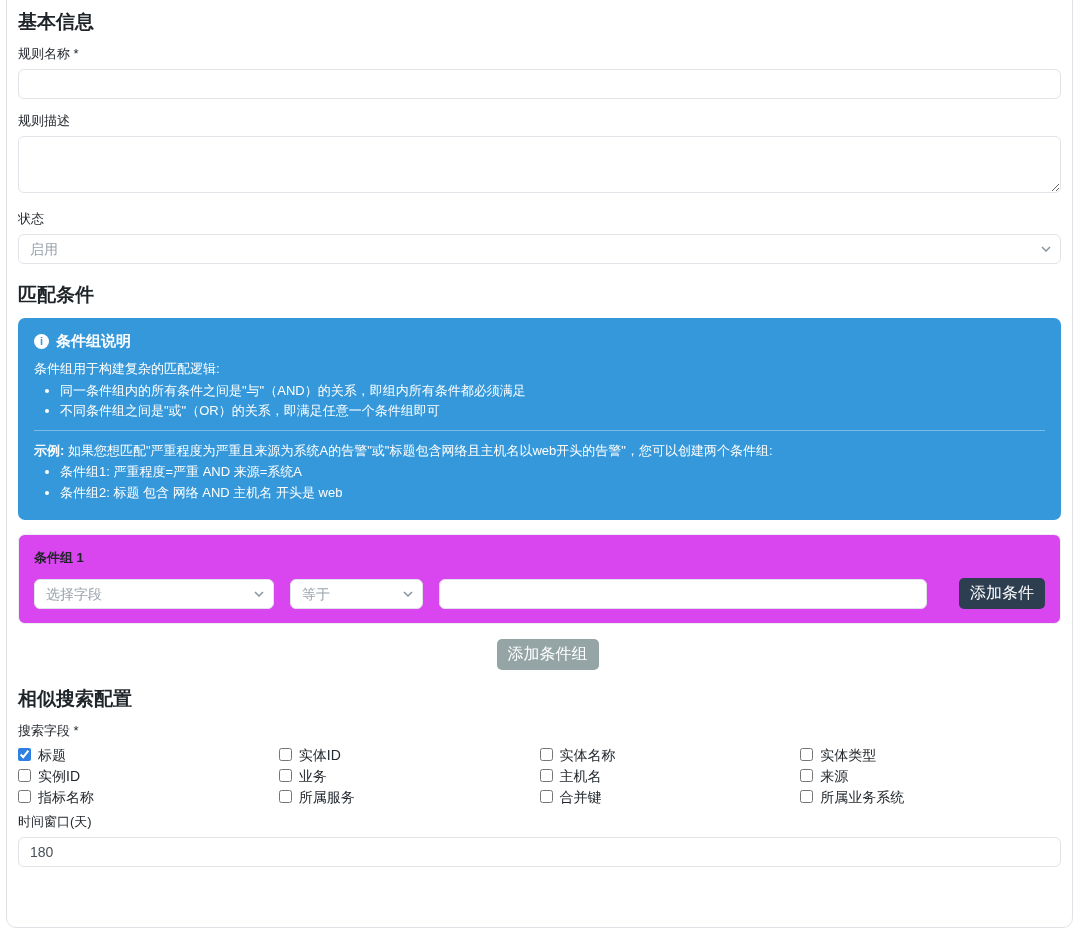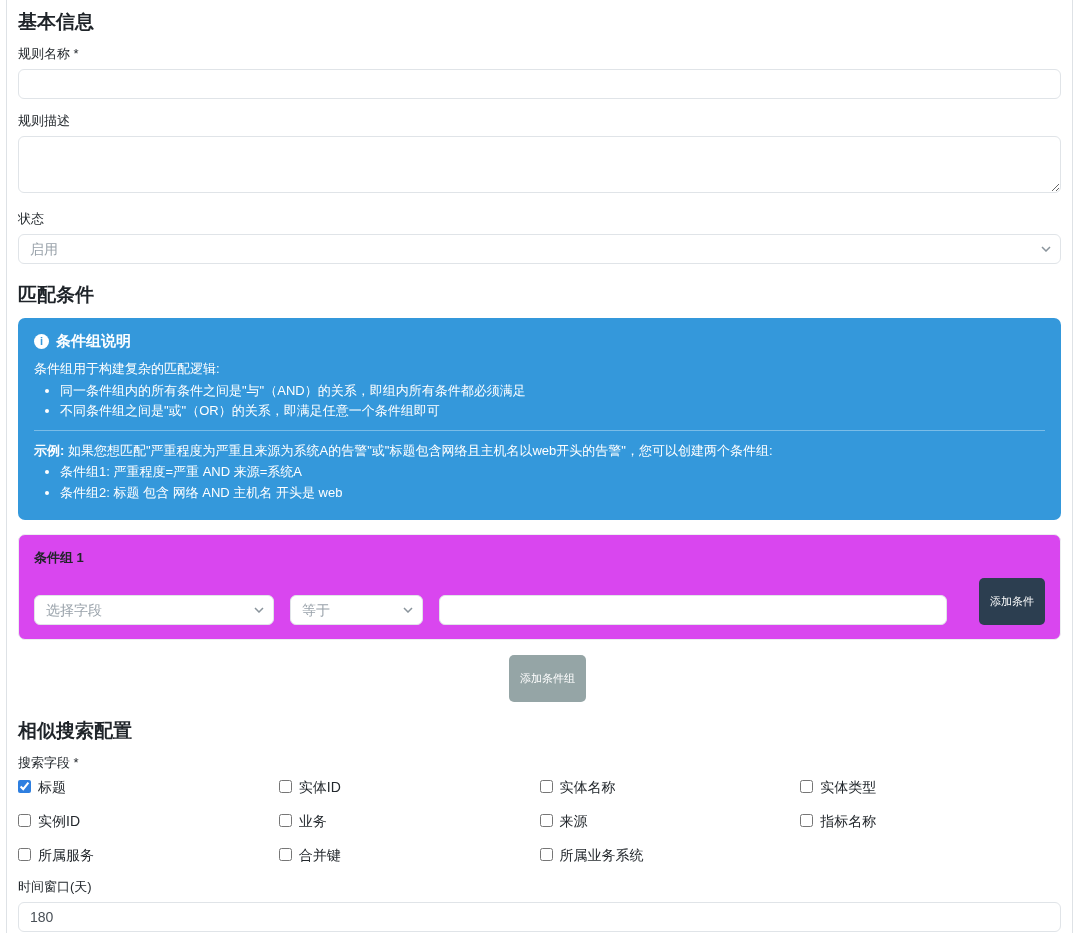--- a/index.html
+++ b/index.html
@@ -112,28 +112,28 @@
   .btn {
     border: none;
     border-radius: 5px;
     color: #fff;
     font-family: inherit;
     cursor: pointer;
     white-space: nowrap;
   }
   .btn-dark { background: #2c3e50; }
   .btn-gray { background: #95a5a6; }
-  .btn-sm { font-size: 11px; padding: 16px 11px; margin-left: 16px; }
+  .btn-sm { font-size: 16px; padding: 5px 11px; margin-left: 16px; }
   .center-row { text-align: center; margin-bottom: 16px; }
   
   .cb-grid {
     display: grid;
     grid-template-columns: repeat(4, 1fr);
-    row-gap: 16px;
-    margin-bottom: 14px;
+    row-gap: 3px;
+    margin-bottom: 7px;
   }
   .cb-item {
     display: flex; align-items: center; gap: 7px;
     font-size: 14px;
     color: #23282d;
     cursor: pointer;
     line-height: 18px;
   }
   .cb-item input[type="checkbox"] {
     width: 13px; height: 13px;
@@ -252,20 +252,24 @@
     <label class="cb-item">
       <input type="checkbox" style="">
       <span>实例ID</span>
     </label>
     <label class="cb-item">
       <input type="checkbox" style="">
       <span>业务</span>
     </label>
     <label class="cb-item">
       <input type="checkbox" style="">
+      <span>主机名</span>
+    </label>
+    <label class="cb-item">
+      <input type="checkbox" style="">
       <span>来源</span>
     </label>
     <label class="cb-item">
       <input type="checkbox" style="">
       <span>指标名称</span>
     </label>
     <label class="cb-item">
       <input type="checkbox" style="">
       <span>所属服务</span>
     </label>

